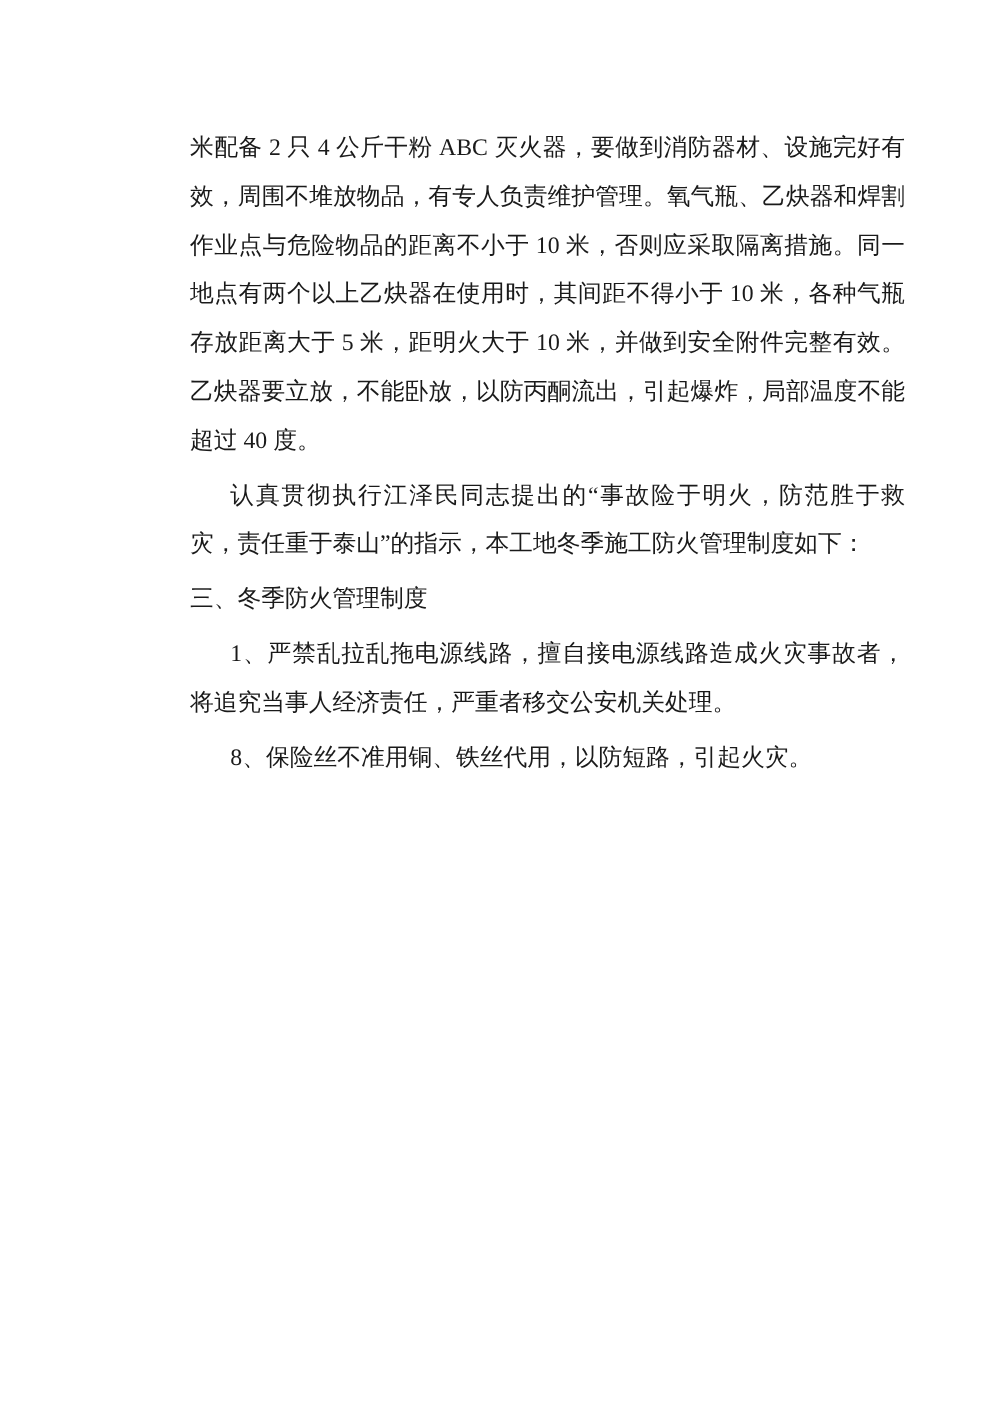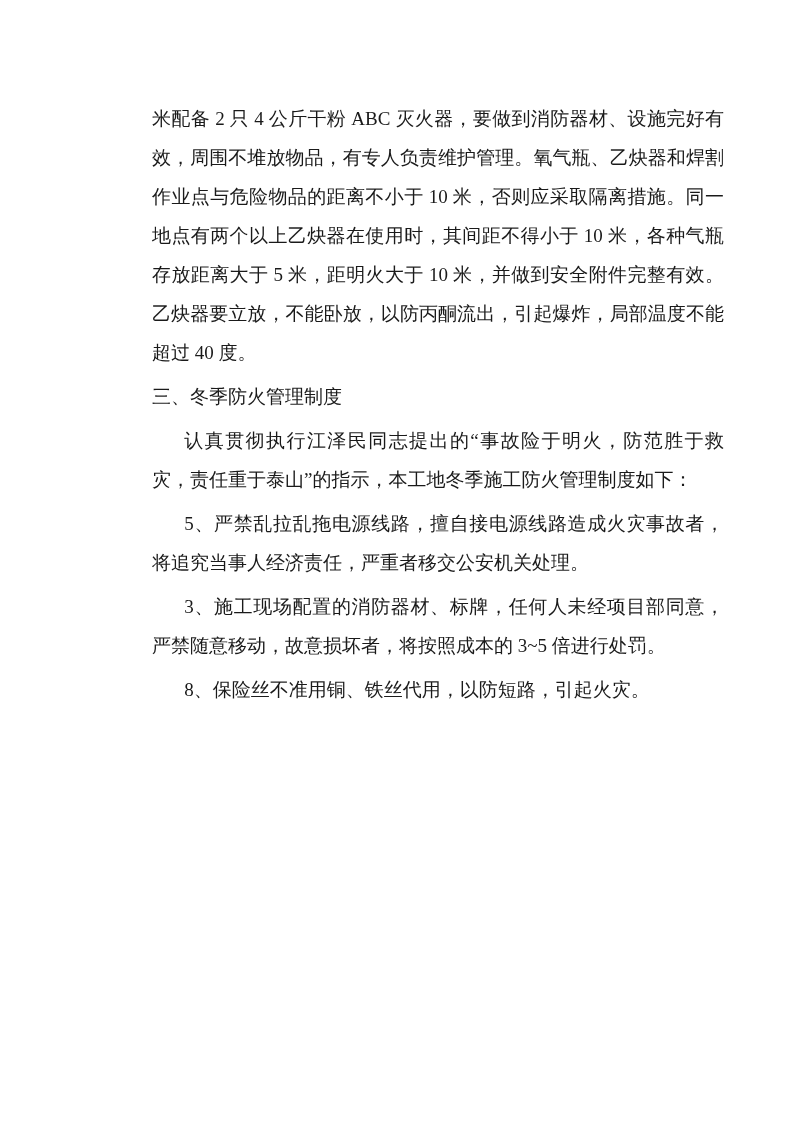--- a/index.html
+++ b/index.html
@@ -33,19 +33,18 @@
   .doc-body p.para.indent {
     text-indent: 1.7em;
   }
 </style>
 </head>
 <body>
 
 <div class="page">
   <div class="doc-body">
       <p class="para">米配备 2 只 4 公斤干粉 ABC 灭火器，要做到消防器材、设施完好有效，周围不堆放物品，有专人负责维护管理。氧气瓶、乙炔器和焊割作业点与危险物品的距离不小于 10 米，否则应采取隔离措施。同一地点有两个以上乙炔器在使用时，其间距不得小于 10 米，各种气瓶存放距离大于 5 米，距明火大于 10 米，并做到安全附件完整有效。乙炔器要立放，不能卧放，以防丙酮流出，引起爆炸，局部温度不能超过 40 度。</p>
+      <p class="para indent">认真贯彻执行江泽民同志提出的“事故险于明火，防范胜于救灾，责任重于泰山”的指示，本工地冬季施工防火管理制度如下：</p>
       <p class="para">三、冬季防火管理制度</p>
-      <p class="para indent">认真贯彻执行江泽民同志提出的“事故险于明火，防范胜于救灾，责任重于泰山”的指示，本工地冬季施工防火管理制度如下：</p>
-      <p class="para indent">5、严禁乱拉乱拖电源线路，擅自接电源线路造成火灾事故者，将追究当事人经济责任，严重者移交公安机关处理。</p>
-      <p class="para indent">3、施工现场配置的消防器材、标牌，任何人未经项目部同意，严禁随意移动，故意损坏者，将按照成本的 3~5 倍进行处罚。</p>
+      <p class="para indent">1、严禁乱拉乱拖电源线路，擅自接电源线路造成火灾事故者，将追究当事人经济责任，严重者移交公安机关处理。</p>
       <p class="para indent">8、保险丝不准用铜、铁丝代用，以防短路，引起火灾。</p>
     </div>
 </div>
 
 </body></html>

